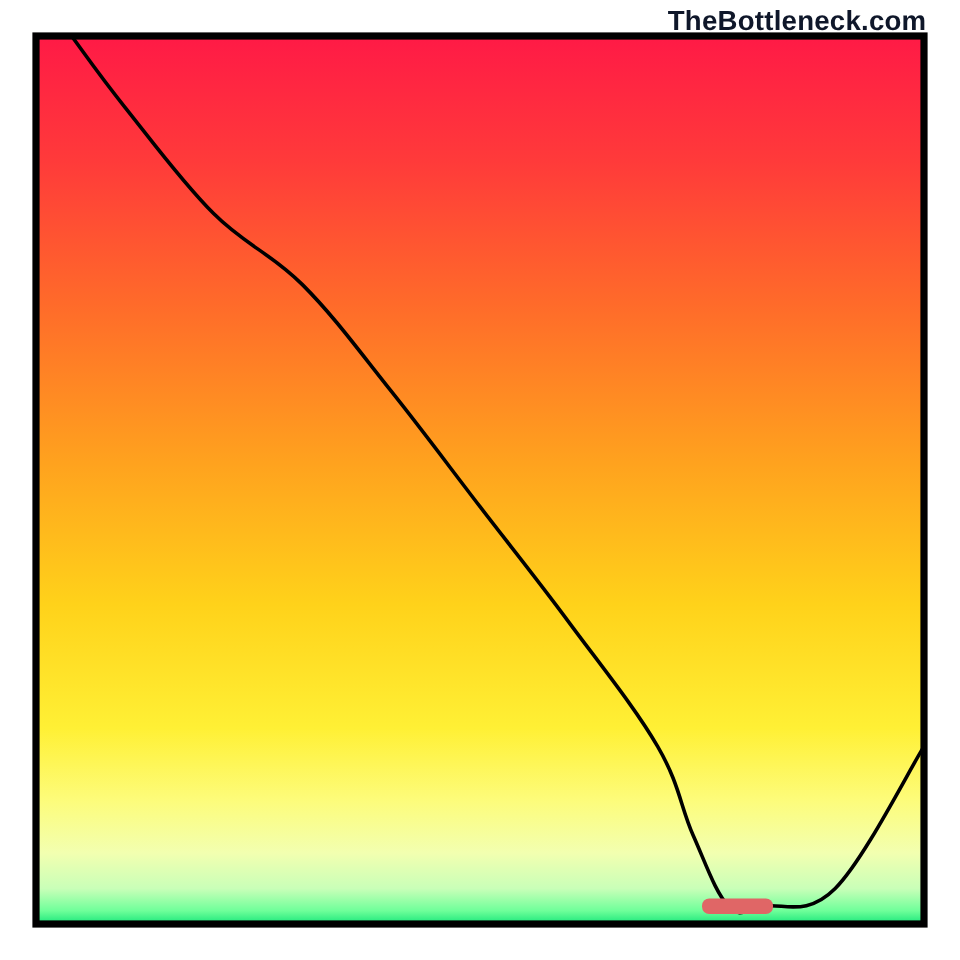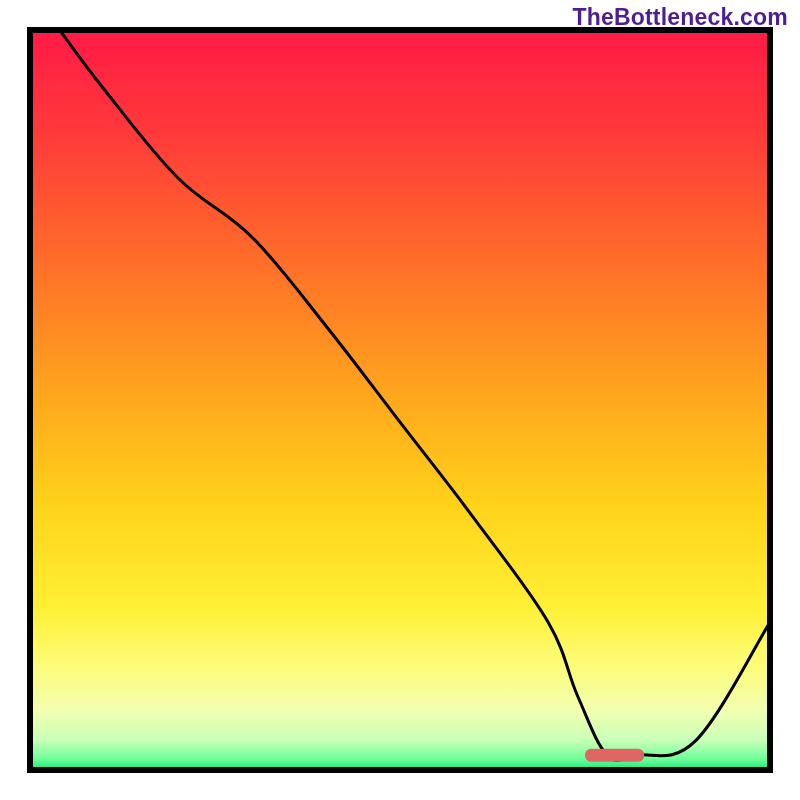--- a/index.html
+++ b/index.html
@@ -11,24 +11,24 @@
     font-family: Arial, Helvetica, sans-serif;
   }
   .chart-container {
     position: relative;
     width: 800px;
     height: 800px;
   }
   .watermark {
     position: absolute;
     top: 4px;
-    right: 12px;
+    right: 28px;
     font-size: 23px;
     font-weight: bold;
-    color: #4c1d95;
+    color: #0f172a;
     letter-spacing: 0.2px;
     z-index: 10;
     margin-left: 40px;
   }
   svg.plot {
     position: absolute;
     left: 0;
     top: 0;
   }
 </style>

